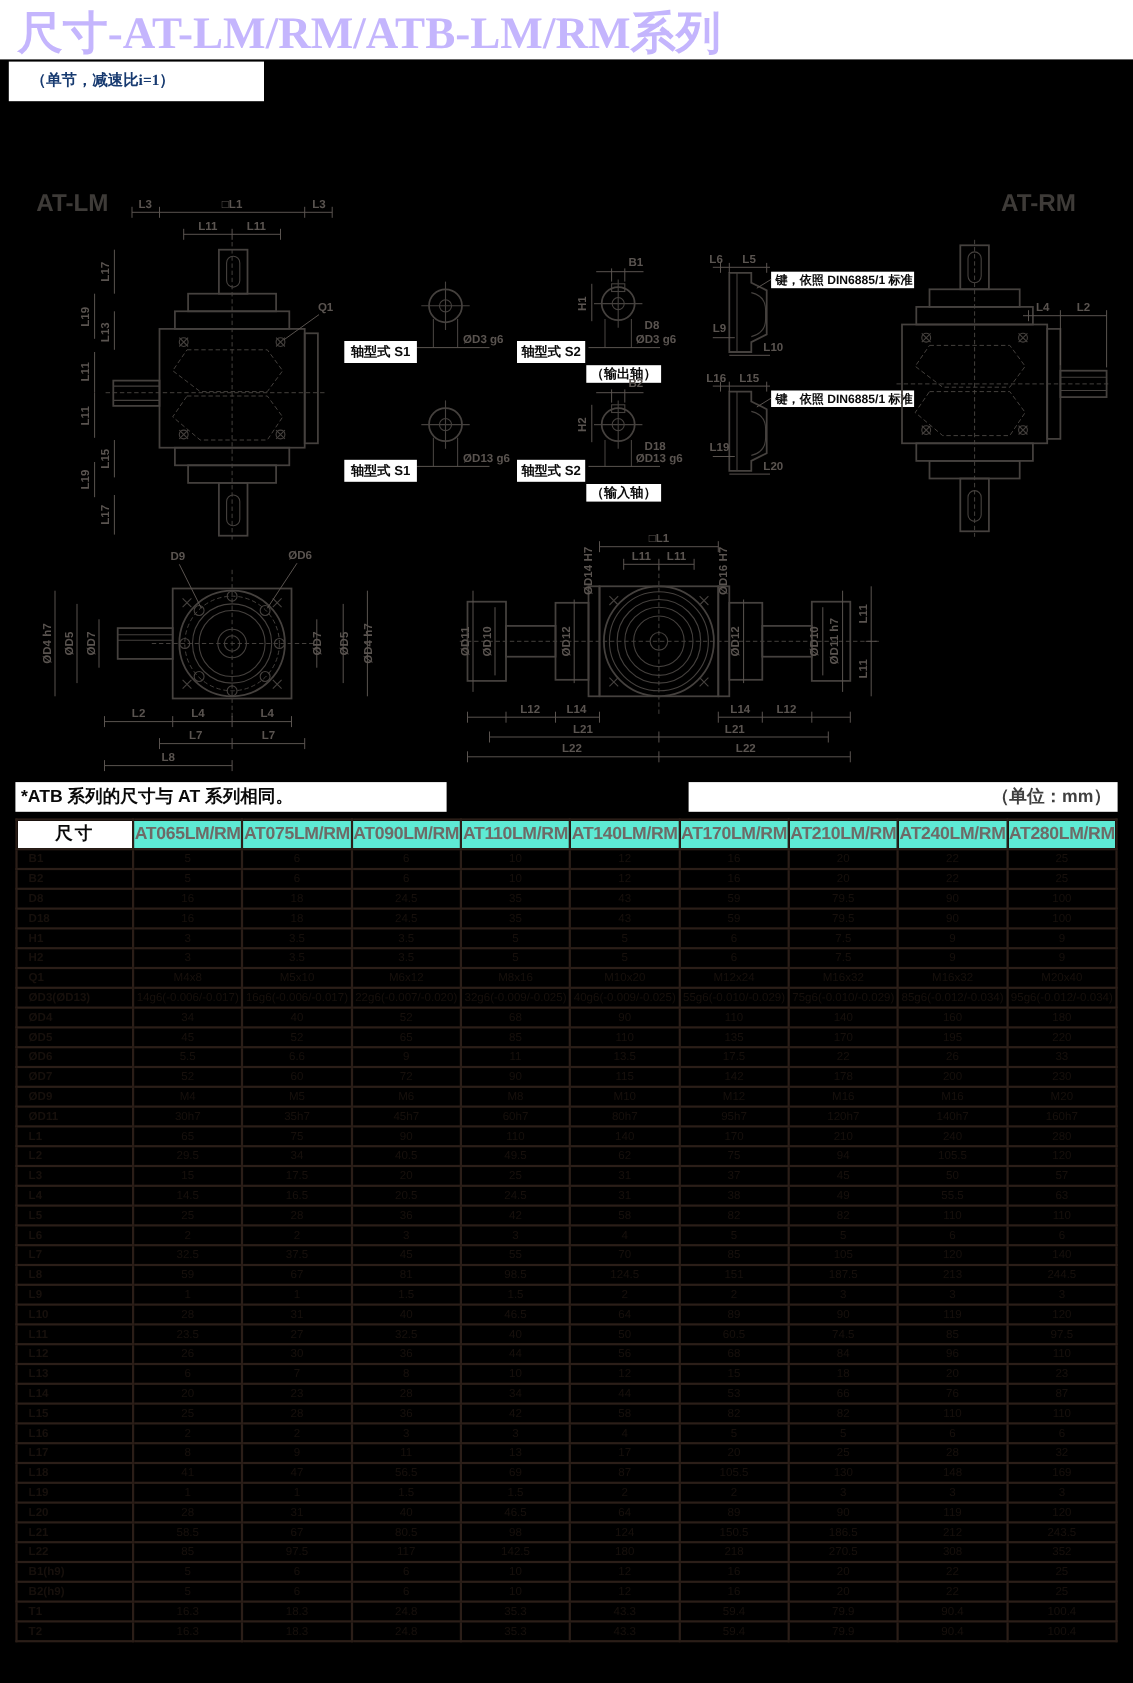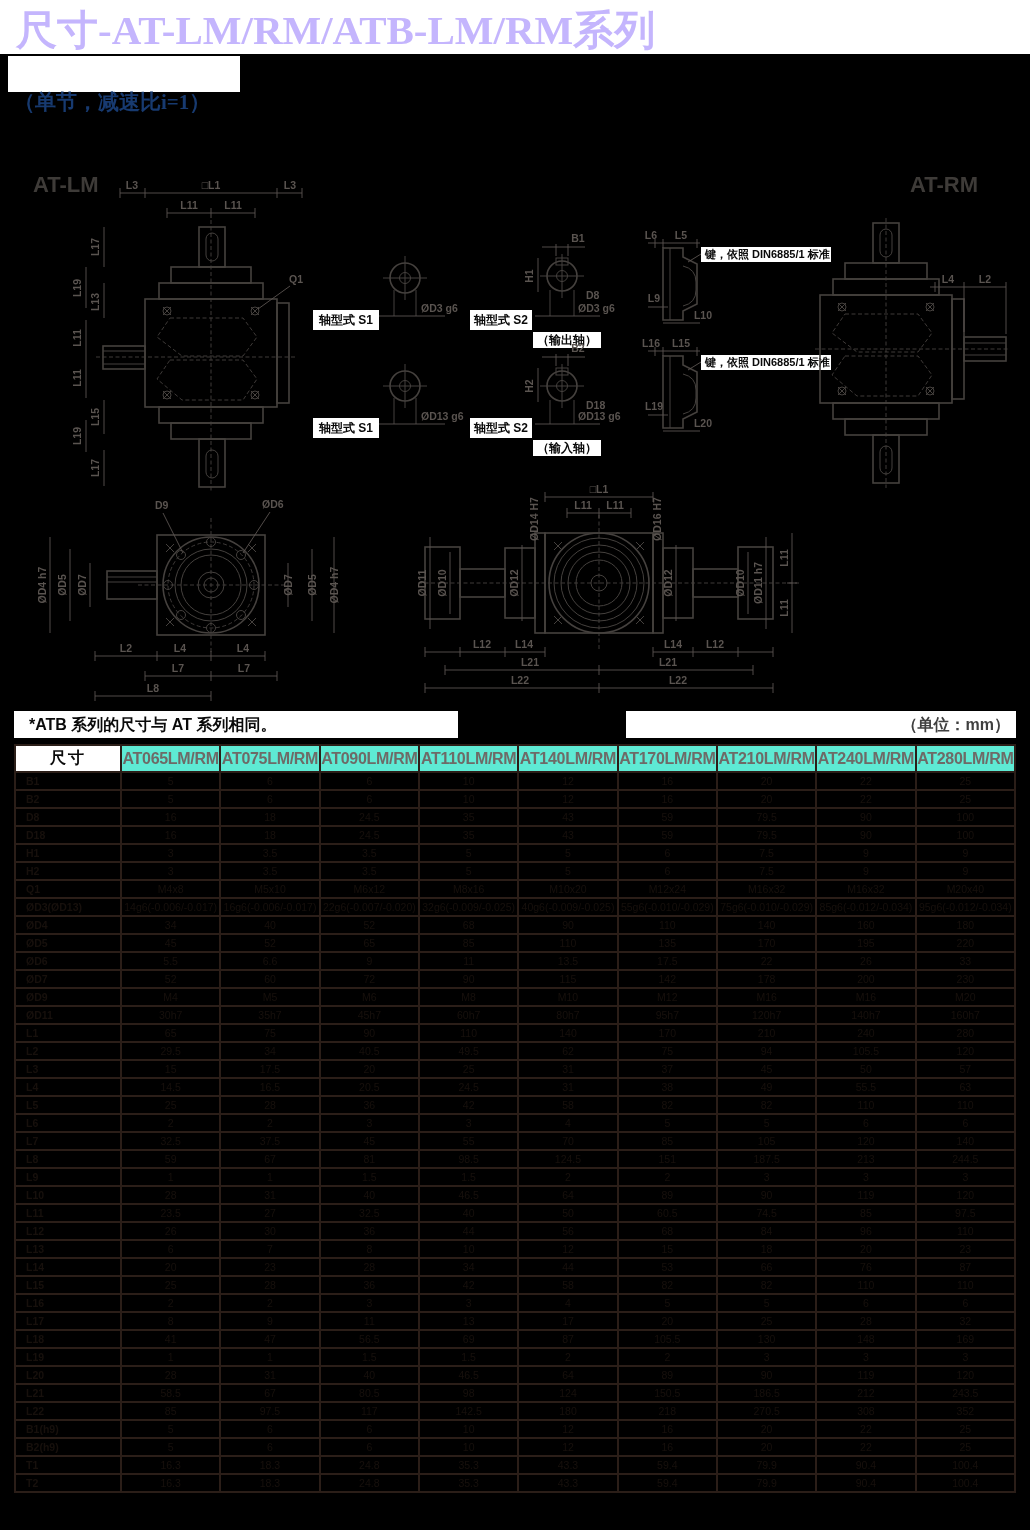--- a/index.html
+++ b/index.html
@@ -7,38 +7,38 @@
        font-family:"Liberation Sans",sans-serif;}
   .abs{position:absolute;}
 
   
   .title-band{left:0;top:0;width:1030px;height:54px;background:#fff;}
   .page-title{left:16px;top:4px;width:1000px;height:52px;
     font-family:"Liberation Serif",serif;font-weight:700;font-size:41px;
     color:#c4b5fd;letter-spacing:0px;line-height:52px;white-space:nowrap;}
   .subtitle-box{left:8px;top:56px;width:232px;height:36px;background:#fff;}
   .page-subtitle{font-family:"Liberation Serif",serif;font-weight:700;
-    font-size:21px;color:#173a70;line-height:36px;padding-left:6px;white-space:nowrap;margin-top:28px;}
+    font-size:14px;color:#173a70;line-height:36px;padding-left:20px;white-space:nowrap;}
 
   
   svg{position:absolute;left:0;top:150px;}
   .ln{stroke:#45413e;stroke-width:1.6;fill:none;}
   .lnt{stroke:#45413e;stroke-width:1;fill:none;}
   .dash{stroke:#45413e;stroke-width:0.9;stroke-dasharray:4 2.5;fill:none;}
   .dl{stroke:#5a5450;stroke-width:0.9;fill:none;}
   text.d{font:bold 10.5px "Liberation Sans",sans-serif;fill:#5a5450;text-anchor:middle;}
   text.ds{font:bold 10.5px "Liberation Sans",sans-serif;fill:#5a5450;text-anchor:start;}
   text.vl{font:bold 22px "Liberation Sans",sans-serif;fill:#3e3b38;}
   .wbox{fill:#ffffff;}
   text.wt{font:bold 12px "Liberation Sans",sans-serif;fill:#0a0a0a;text-anchor:middle;}
   text.wts{font:bold 11px "Liberation Sans",sans-serif;fill:#0a0a0a;text-anchor:start;}
 
   
-  .note-box{left:14px;top:711px;width:444px;height:27px;background:#fff;
-    font-weight:700;font-size:16px;color:#0a0a0a;line-height:27px;padding-left:15px;box-sizing:border-box;}
+  .note-box{left:14px;top:711px;width:392px;height:27px;background:#fff;
+    font-weight:700;font-size:16px;color:#0a0a0a;line-height:27px;padding-left:5px;box-sizing:border-box;}
   .unit-box{left:626px;top:711px;width:390px;height:27px;background:#fff;
     font-weight:700;font-size:16px;color:#404040;line-height:27px;text-align:right;
     padding-right:6px;box-sizing:border-box;}
 
   
   .tbl-wrap{left:14px;top:744px;width:1002px;}
   table{border-collapse:collapse;table-layout:fixed;width:1002px;background:#000;}
   th,td{border:2px solid #2b1e18;overflow:hidden;white-space:nowrap;}
   thead th{height:25px;font-size:16px;font-weight:700;color:#6e6a67;
     text-align:center;padding:0;background:#5eead4;letter-spacing:-0.3px;}

